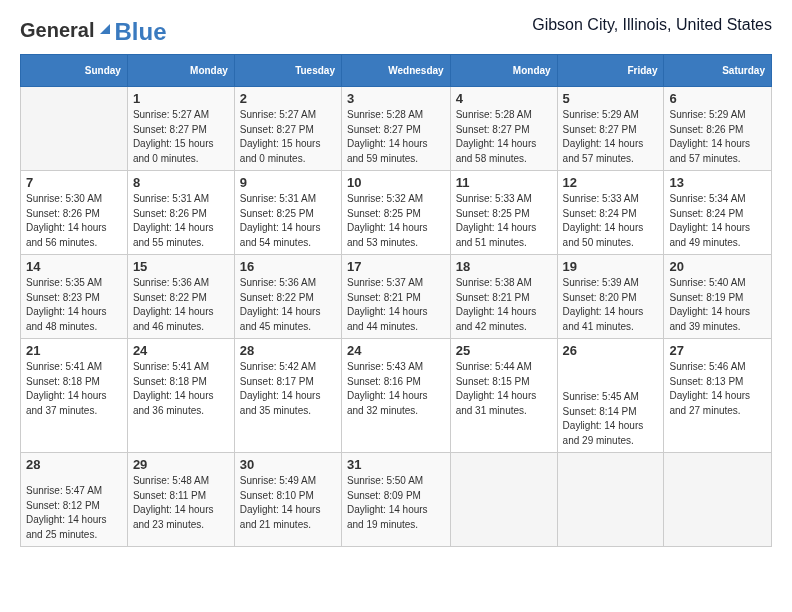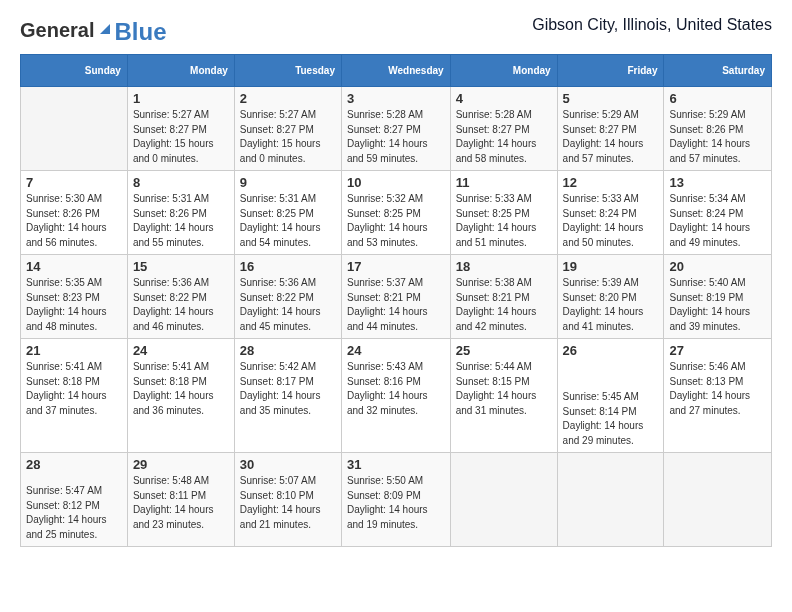--- a/index.html
+++ b/index.html
@@ -331,21 +331,21 @@
         </td>
         <td>
           <span class="day-number">29</span>
           <div class="day-info" style="white-space: pre-line;">Sunrise: 5:48 AM
 Sunset: 8:11 PM
 Daylight: 14 hours
 and 23 minutes.</div>
         </td>
         <td>
           <span class="day-number">30</span>
-          <div class="day-info" style="white-space: pre-line;">Sunrise: 5:07 AM
+          <div class="day-info" style="white-space: pre-line;">Sunrise: 5:49 AM
 Sunset: 8:10 PM
 Daylight: 14 hours
 and 21 minutes.</div>
         </td>
         <td>
           <span class="day-number">31</span>
           <div class="day-info" style="white-space: pre-line;">Sunrise: 5:50 AM
 Sunset: 8:09 PM
 Daylight: 14 hours
 and 19 minutes.</div>

